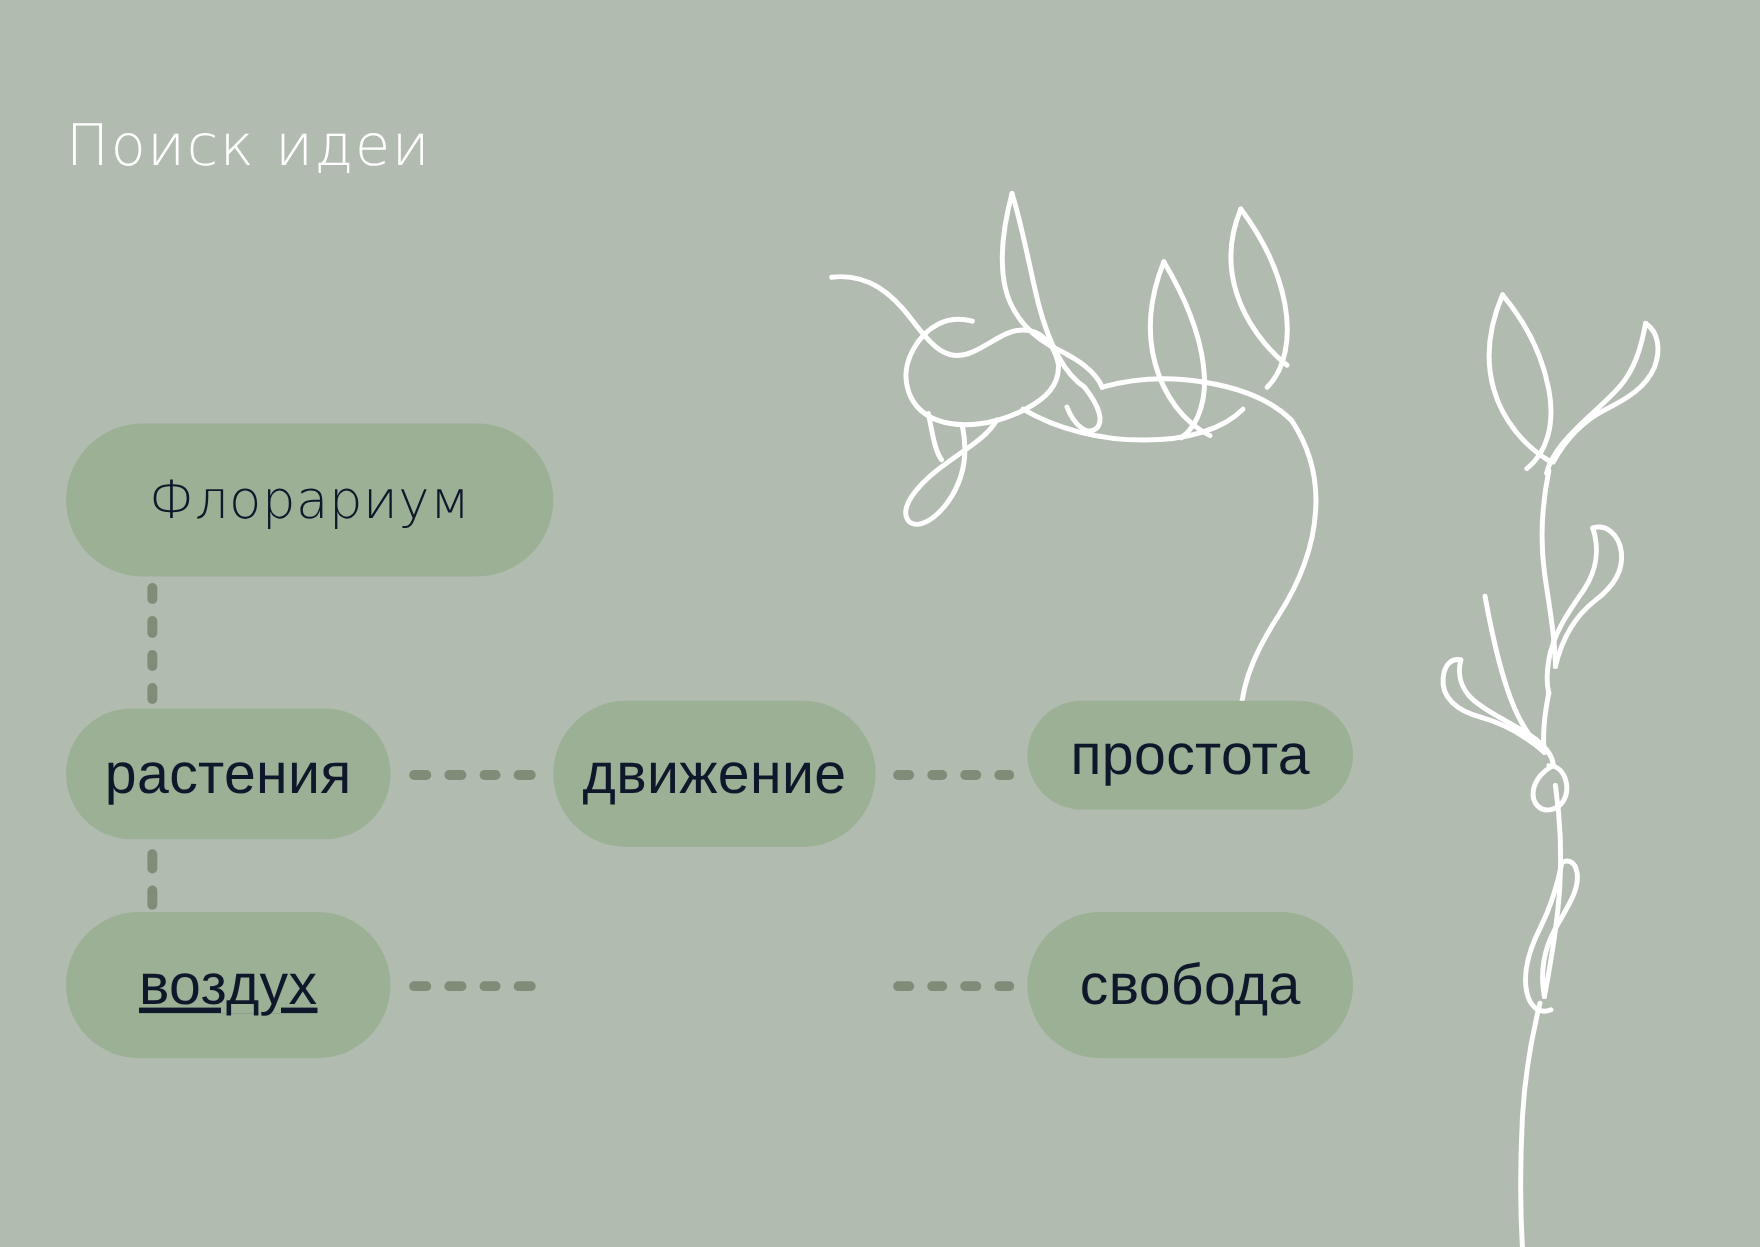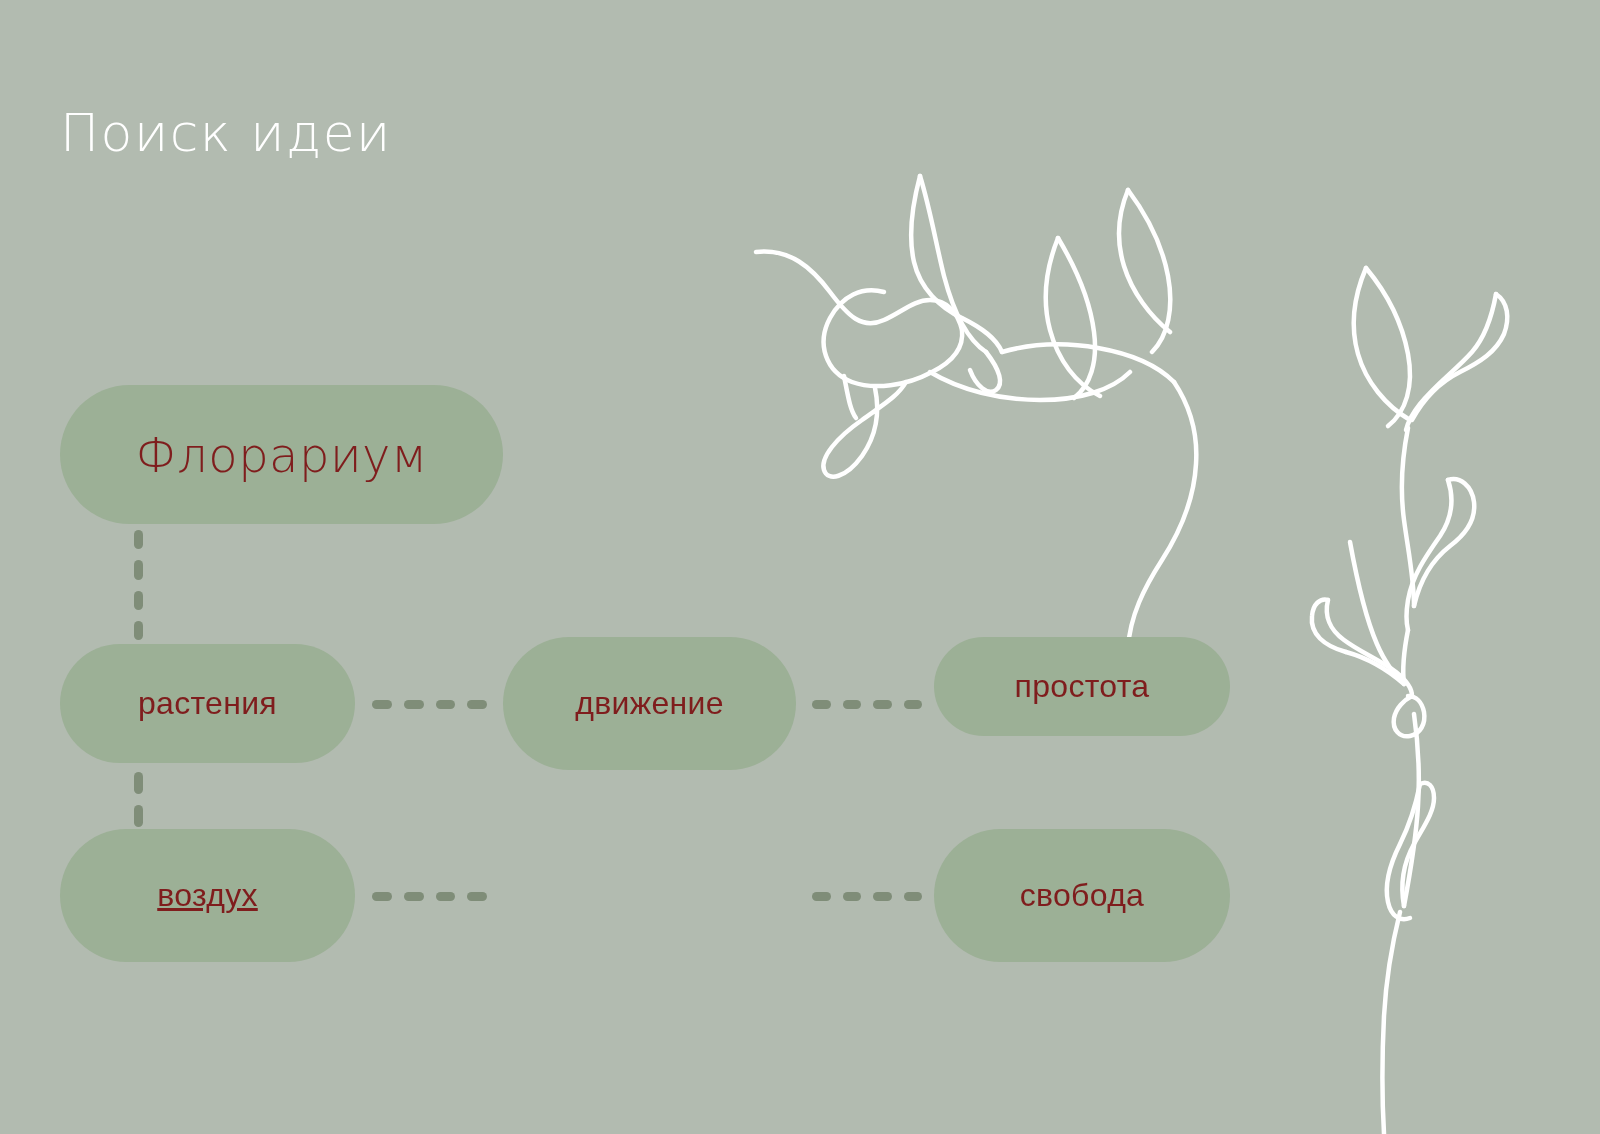--- a/index.html
+++ b/index.html
@@ -52,40 +52,40 @@
   }
 
   
   .node {
     position: absolute;
     display: flex;
     align-items: center;
     justify-content: center;
     background: #9cb096;
     border-radius: 999px;
-    color: #7f1d1d;
+    color: #0f172a;
     z-index: 3;
     white-space: nowrap;
   }
 
   .node-root {
     left: 60px;
     top: 385px;
     width: 443px;
     height: 139px;
     font-family: "DejaVu Sans", sans-serif;
     font-weight: 300;
     font-size: 48px;
     letter-spacing: 0.5px;
   }
 
   .node-branch {
     height: 119px;
     font-weight: 400;
-    font-size: 32px;
+    font-size: 52px;
     letter-spacing: 0.3px;
   }
 
   
   .r2c1 { left: 60px;  top: 644px; width: 295px; }
   .r2c2 { left: 503px; top: 637px; width: 293px; height: 133px; text-align: center; }
   .r2c3 { left: 934px; top: 637px; width: 296px; height: 99px; }
 
   
   .r3c1 { left: 60px;  top: 829px; width: 295px; height: 133px; text-decoration: underline; }

